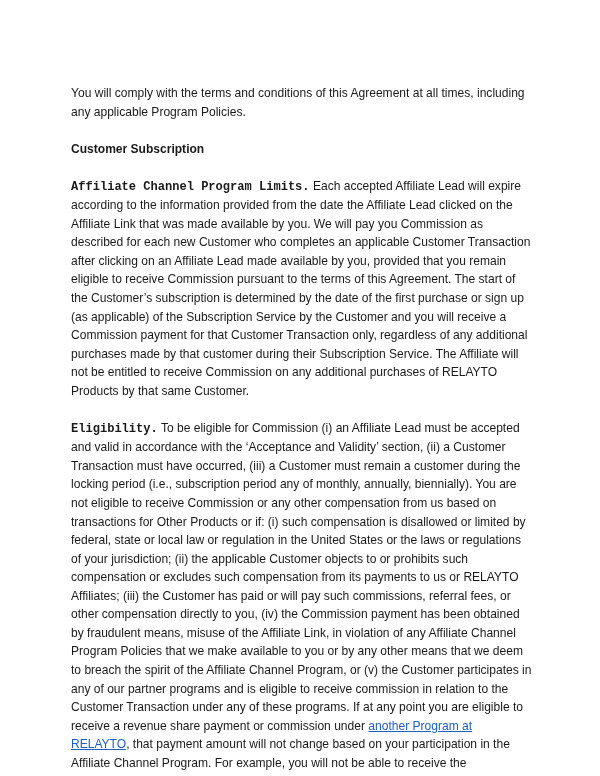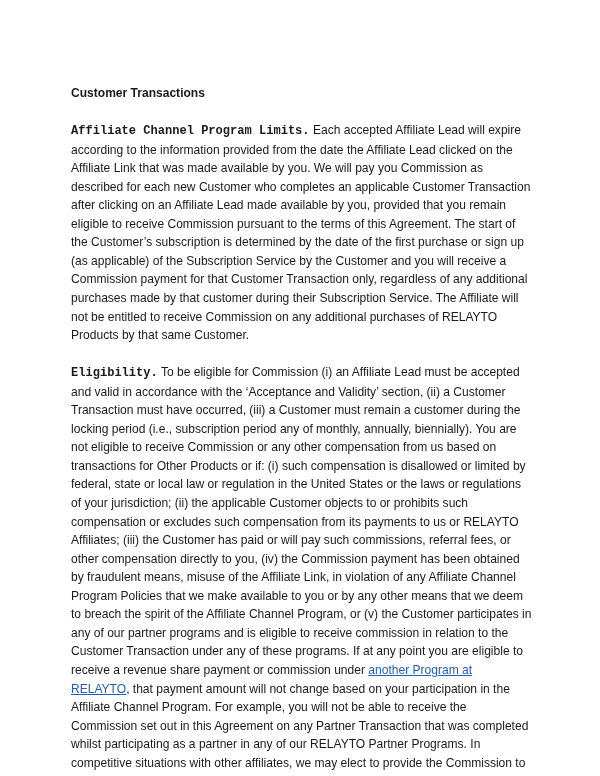--- a/index.html
+++ b/index.html
@@ -37,20 +37,21 @@
     .link {
       color: #1f5fbf;
       text-decoration: underline;
       cursor: pointer;
     }
   </style>
 </head>
 <body>
 
 <div class="page">
+  <p class="para">You will comply with the terms and conditions of this Agreement at all times, including any applicable Program Policies.</p>
 
-  <p class="heading">Customer Transactions</p>
+  <p class="heading">Customer Subscription</p>
 
   <p class="para"><span class="lead">Affiliate Channel Program Limits.</span><span> Each accepted Affiliate Lead will expire according to the information provided from the date the Affiliate Lead clicked on the Affiliate Link that was made available by you. We will pay you Commission as described for each new Customer who completes an applicable Customer Transaction after clicking on an Affiliate Lead made available by you, provided that you remain eligible to receive Commission pursuant to the terms of this Agreement.  The start of the Customer’s subscription is determined by the date of the first purchase or sign up (as applicable) of the Subscription Service by the Customer and you will receive a Commission payment for that Customer Transaction only, regardless of any additional purchases made by that customer during their Subscription Service. The Affiliate will not be entitled to receive Commission on any additional purchases of RELAYTO Products by that same Customer.</span></p>
 
   <p class="para"><span class="lead">Eligibility.</span><span> To be eligible for Commission (i) an Affiliate Lead must be accepted and valid in accordance with the ‘Acceptance and Validity’ section, (ii) a Customer Transaction must have occurred, (iii)  a Customer must remain a customer during the locking period (i.e., subscription period any of monthly, annually, biennially). You are not eligible to receive Commission or any other compensation from us based on transactions for Other Products or if: (i) such compensation is disallowed or limited by federal, state or local law or regulation in the United States or the laws or regulations of your jurisdiction; (ii) the applicable Customer objects to or prohibits such compensation or excludes such compensation from its payments to us or RELAYTO Affiliates; (iii) the Customer has paid or will pay such commissions, referral fees, or other compensation directly to you, (iv) the Commission payment has been obtained by fraudulent means, misuse of the Affiliate Link, in violation of any Affiliate Channel Program Policies that we make available to you or by any other means that we deem to breach the spirit of the Affiliate Channel Program, or (v) the Customer participates in any of our partner programs and is eligible to receive commission in relation to the Customer Transaction under any of these programs. If at any point you are eligible to receive a revenue share payment or commission under </span><a class="link">another Program at RELAYTO</a><span>, that payment amount will not change based on your participation in the Affiliate Channel Program. For example, you will not be able to receive the Commission set out in this Agreement on any Partner Transaction that was completed whilst participating as a partner in any of our RELAYTO Partner Programs. In competitive situations with other affiliates, we may elect to provide the Commission to the affiliate that we deem to be the most eligible for Commission, at our discretion. We may discontinue Commission payments should any of the eligibility criteria set forth in this subsection fail to be met at any time.</span></p>
 
 </div>
 
 </body></html>

